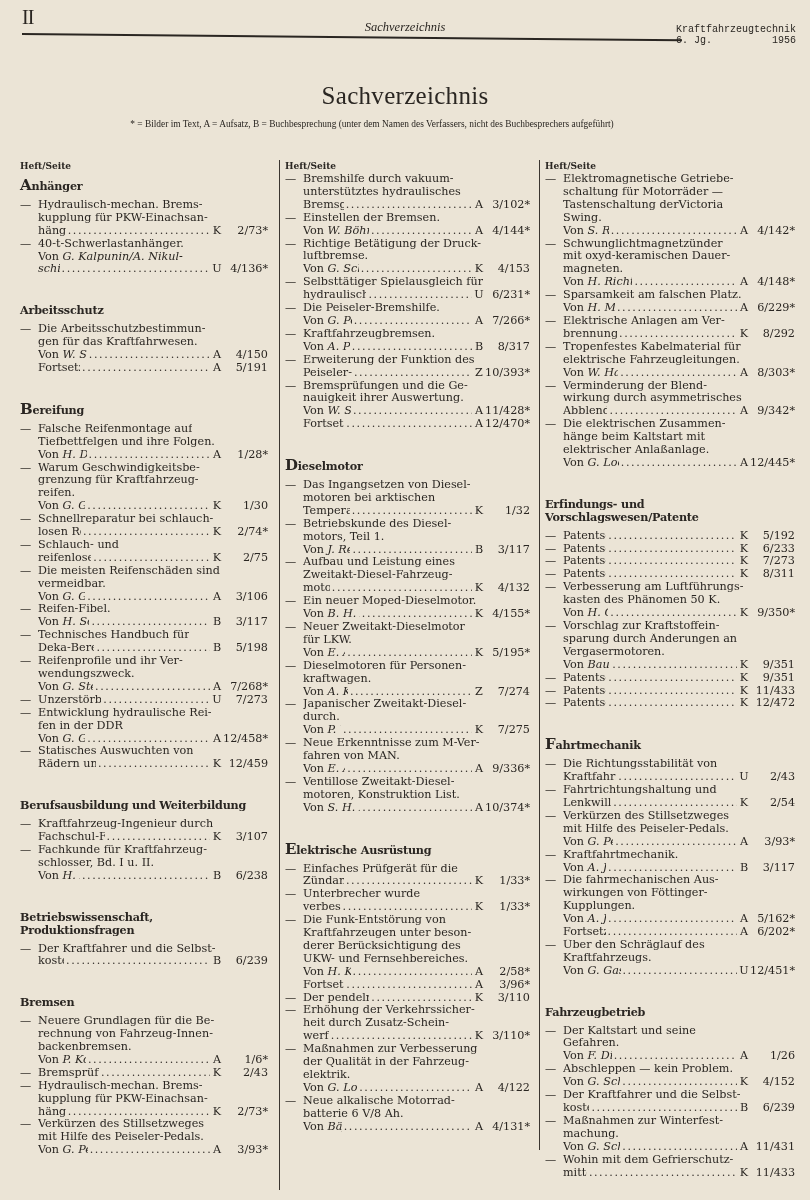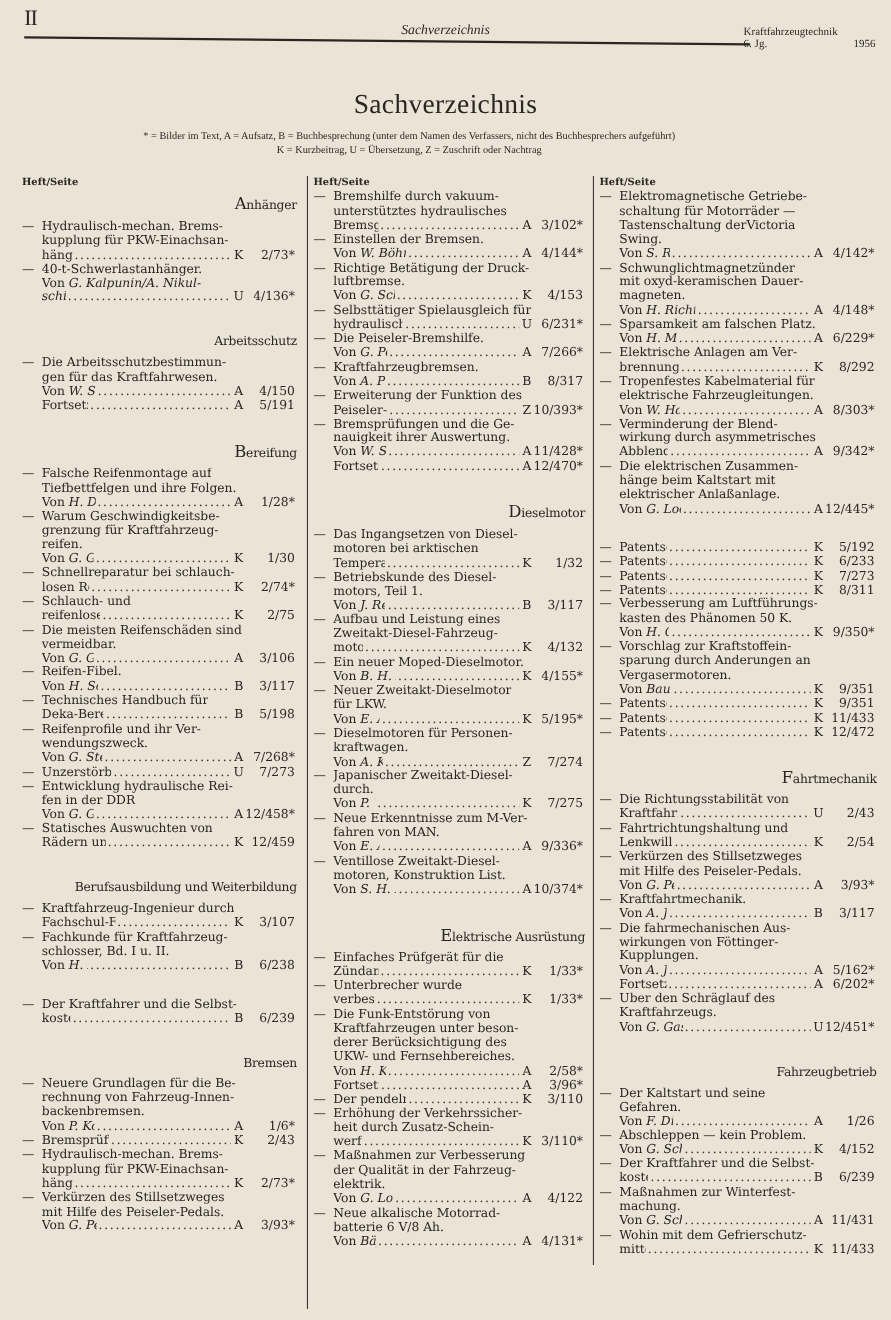--- a/index.html
+++ b/index.html
@@ -4,33 +4,33 @@
 <style>
   html,body{margin:0;padding:0;}
   body{
     width:810px;height:1200px;overflow:hidden;position:relative;
     background:#ebe4d6;
     color:#2a2622;
     font-family:"DejaVu Serif","Liberation Serif",serif;
   }
   .page-no{position:absolute;left:22px;top:6px;font-size:20px;font-family:"Liberation Serif",serif;letter-spacing:-1px;}
   .running-title{position:absolute;left:0;width:810px;top:20px;text-align:center;font-style:italic;font-size:12.5px;font-family:"Liberation Serif",serif;}
-  .journal{position:absolute;right:14px;top:24px;font-size:10px;line-height:11px;font-family:Liberation Serif, serif;width:120px;}
+  .journal{position:absolute;right:14px;top:24px;font-size:10px;line-height:11px;font-family:Liberation Mono, monospace;width:120px;}
   .journal .row2{display:flex;justify-content:space-between;}
   .header-rule{position:absolute;left:22px;top:33px;width:660px;height:2px;background:#2a2622;transform:rotate(0.55deg);transform-origin:left center;}
   .main-title{position:absolute;left:0;width:810px;top:82px;text-align:center;font-size:25px;font-family:"Liberation Serif",serif;letter-spacing:0.3px;}
   .legend{position:absolute;left:0;width:744px;top:118px;text-align:center;font-size:9.4px;line-height:13px;font-family:"Liberation Serif",serif;}
   .col{position:absolute;top:160px;font-size:11.2px;line-height:12.9px;}
   .col1{left:20px;width:250px;}
   .col2{left:285px;width:247px;}
   .col3{left:545px;width:252px;}
   .vrule{position:absolute;top:160px;width:1px;background:#3a3530;height:1020px;}
   .hs{font-size:9px;font-weight:bold;height:13px;line-height:13px;}
   .section{margin-bottom:0;}
-  .sec-title{font-weight:normal;font-size:11.2px;margin:6px 0 6px 0;letter-spacing:-0.2px;text-align:right;}
+  .sec-title{font-weight:bold;font-size:11.2px;margin:6px 0 6px 0;letter-spacing:-0.2px;}
   .sec-title .initial{font-size:15px;}
   .entry{position:relative;}
   .line{display:flex;align-items:baseline;white-space:nowrap;}
   .dash{width:18px;flex:0 0 18px;text-align:left;}
   .ind{width:18px;flex:0 0 18px;}
   .txt{flex:0 1 auto;overflow:hidden;}
   .txt i{font-style:italic;}
   .dots{flex:1 1 auto;overflow:hidden;letter-spacing:2px;margin:0 2px;color:#3a3530;}
   .dots::before{content:". . . . . . . . . . . . . . . . . . . . . . . . . . . . . . . . . . . . . . . . .";letter-spacing:-1px;}
   .code{flex:0 0 10px;text-align:center;}
@@ -47,21 +47,20 @@
   <div class="row2">
     <span>6. Jg.</span>
     <span>1956</span>
   </div>
 </div>
 <div class="header-rule"></div>
 
 <div class="main-title">Sachverzeichnis</div>
 <div class="legend">
   <div>* = Bilder im Text, A = Aufsatz, B = Buchbesprechung (unter dem Namen des Verfassers, nicht des Buchbesprechers aufgeführt)</div>
-  <div>K = Kurzbeitrag, U = Übersetzung, Z = Zuschrift oder Nachtrag</div>
 </div>
 
 <div class="vrule" style="left:279px;height:1030px;"></div>
 <div class="vrule" style="left:539px;height:990px;"></div>
 
 <div class="col col1">
     <div class="hs">Heft/Seite</div>
     <div class="section">
       <div class="sec-title"><span class="initial">A</span><span>nhänger</span></div>
       <div class="entry">
@@ -323,20 +322,21 @@
           <span class="ind"></span>
           <span class="txt"><span>Von </span><i>H. Döhl</i></span>
           <span class="dots"></span>
           <span class="code">B</span>
           <span class="ref">6/238</span>
         </div>
       </div>
     </div>
     <div class="section">
       <div class="gap"></div>
+      <div class="sec-title"><span>Betriebswissenschaft, Produktionsfragen</span></div>
       <div class="entry">
         <div class="line">
           <span class="dash">—</span>
           <span class="txt"><span>Der Kraftfahrer und die Selbst-</span></span>
         </div>
         <div class="line">
           <span class="ind"></span>
           <span class="txt"><span>kosten</span></span>
           <span class="dots"></span>
           <span class="code">B</span>
@@ -946,20 +946,21 @@
           <span class="ind"></span>
           <span class="txt"><span>Von </span><i>G. Lochmann</i></span>
           <span class="dots"></span>
           <span class="code">A</span>
           <span class="ref">12/445*</span>
         </div>
       </div>
     </div>
     <div class="section">
       <div class="gap"></div>
+      <div class="sec-title"><span>Erfindungs- und Vorschlagswesen/Patente</span></div>
       <div class="entry">
         <div class="line">
           <span class="dash">—</span>
           <span class="txt"><span>Patentschau</span></span>
           <span class="dots"></span>
           <span class="code">K</span>
           <span class="ref">5/192</span>
         </div>
       </div>
       <div class="entry">

